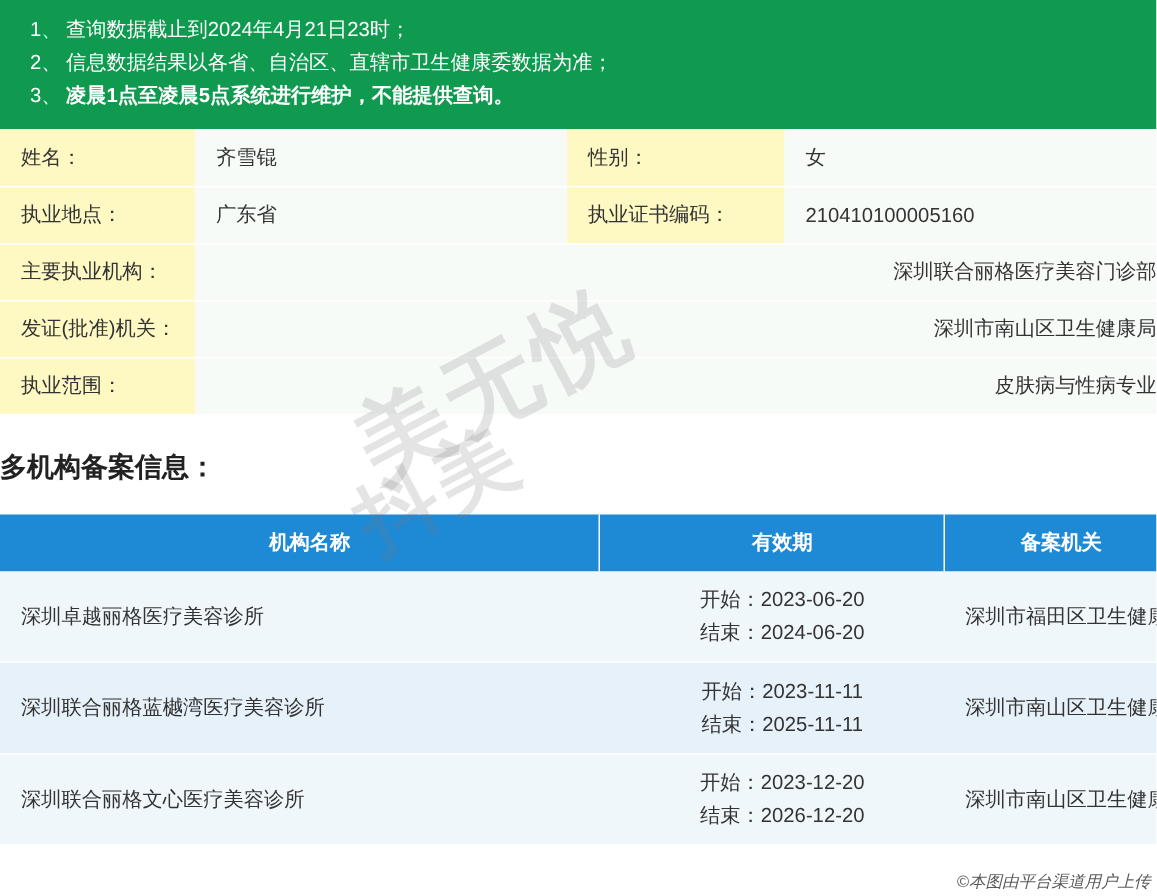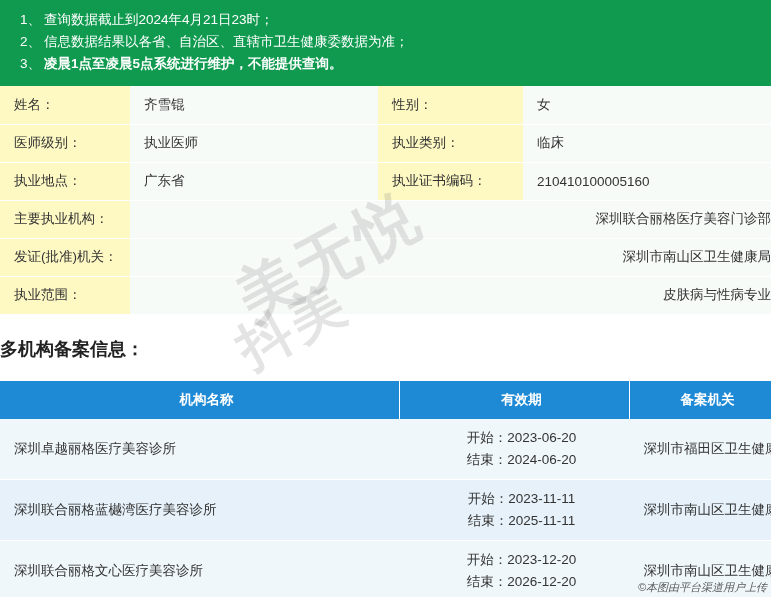--- a/index.html
+++ b/index.html
@@ -167,26 +167,20 @@
 
 <table class="info-table">
   <tbody>
     <tr>
       <td class="lbl">姓名：</td>
       <td class="val">齐雪锟</td>
       <td class="lbl col-lbl2">性别：</td>
       <td class="val">女</td>
     </tr>
     <tr>
-      <td class="lbl">医师级别：</td>
-      <td class="val">执业医师</td>
-      <td class="lbl col-lbl2">执业类别：</td>
-      <td class="val">临床</td>
-    </tr>
-    <tr>
       <td class="lbl">执业地点：</td>
       <td class="val">广东省</td>
       <td class="lbl col-lbl2">执业证书编码：</td>
       <td class="val">210410100005160</td>
     </tr>
     <tr>
       <td class="lbl">主要执业机构：</td>
       <td class="val-wide" colspan="3">深圳联合丽格医疗美容门诊部</td>
     </tr>
     <tr>

